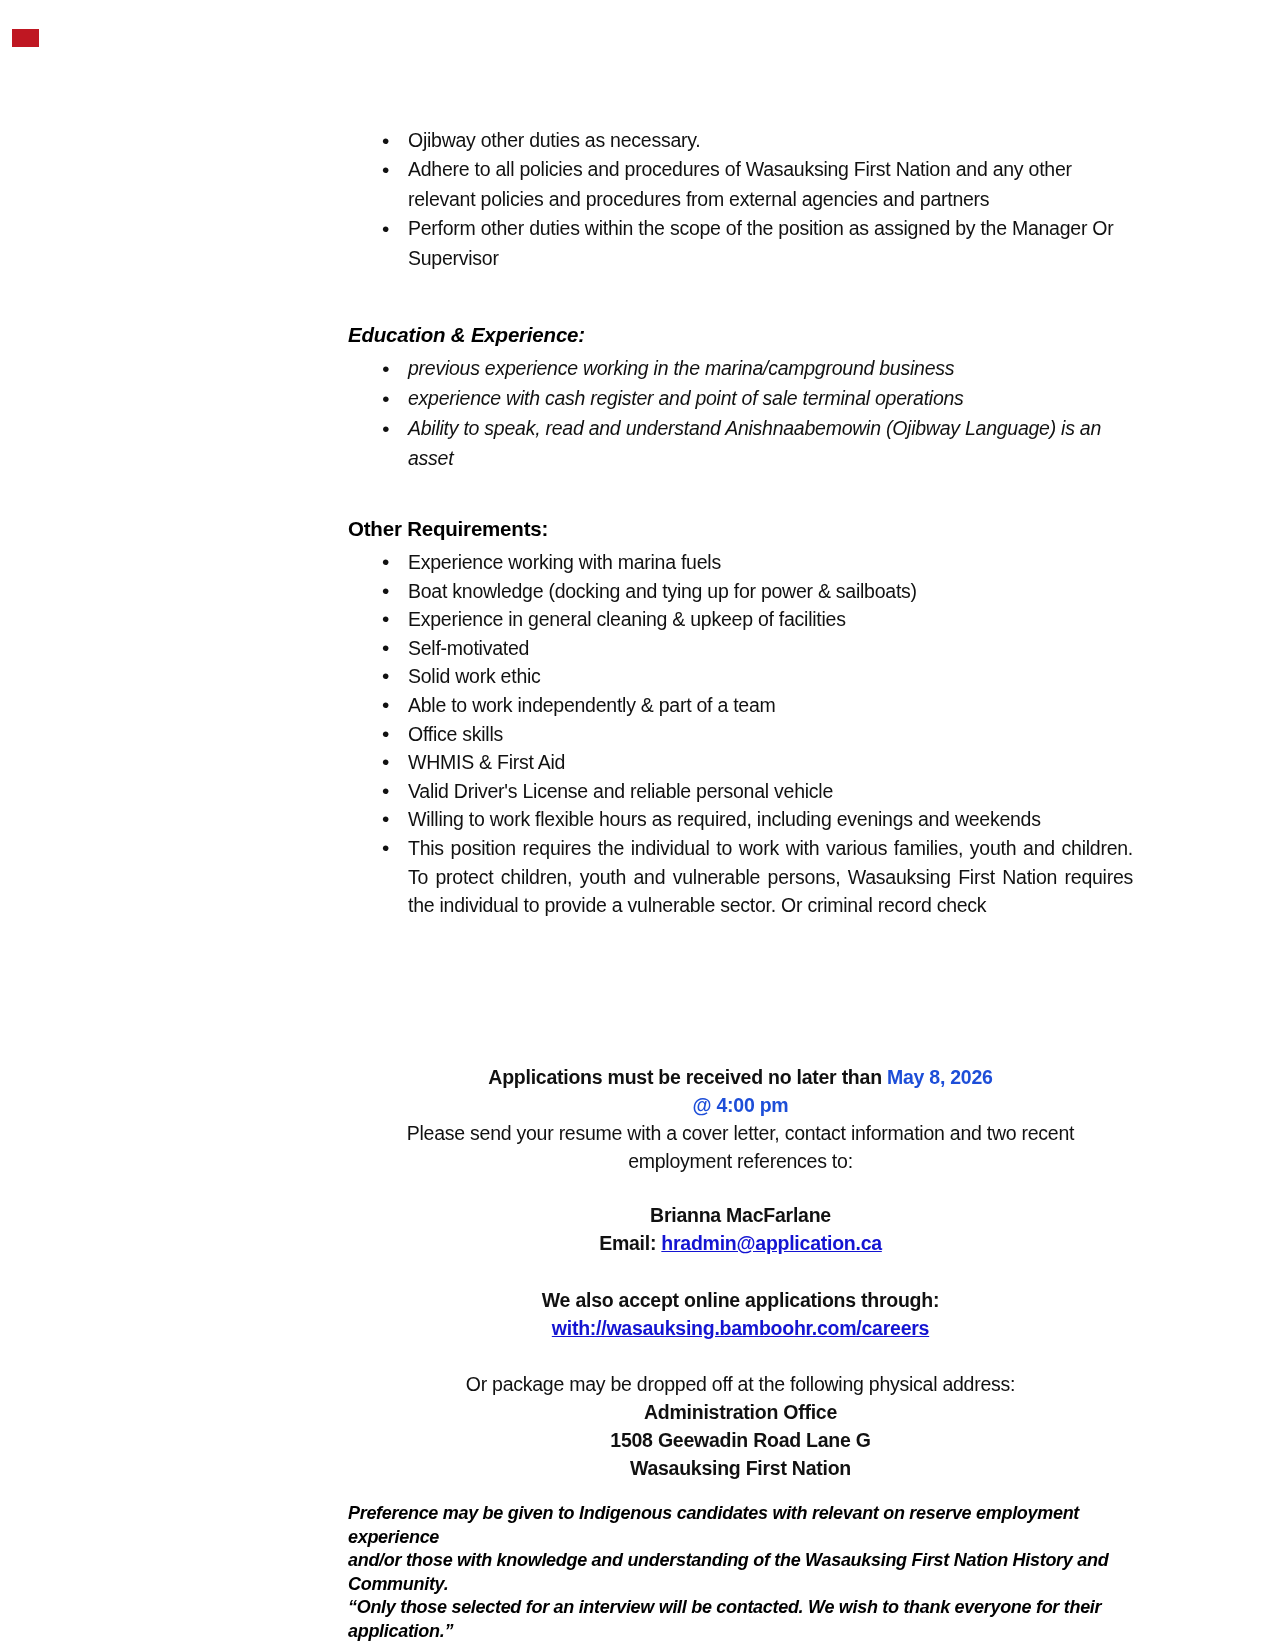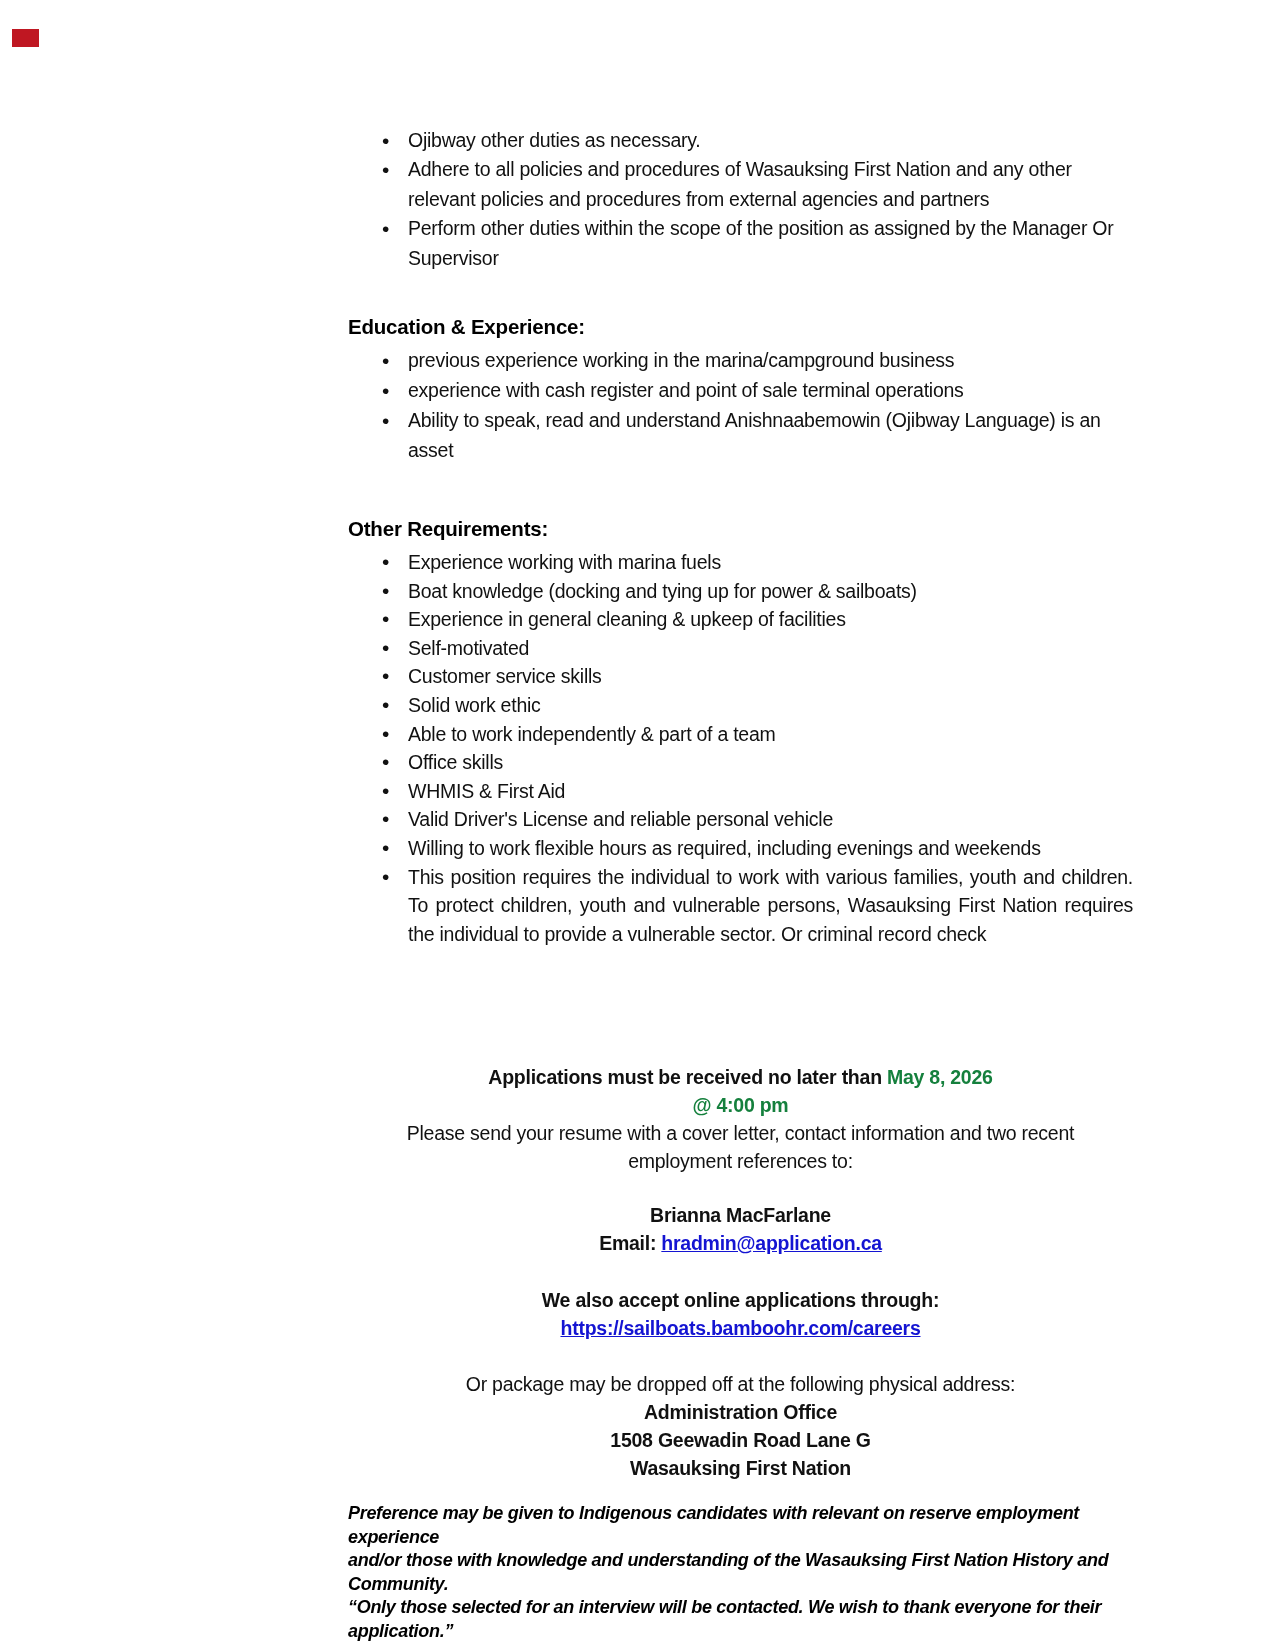--- a/index.html
+++ b/index.html
@@ -64,21 +64,21 @@
     text-justify: inter-word;
   }
   
   .center-block {
     text-align: center;
     font-size: 19.5px;
     letter-spacing: -0.25px;
   }
   .center-block .line { line-height: 28px; }
   .bold { font-weight: 700; }
-  .red-text { color: #15803d; }
+  .red-text { color: #1d4ed8; }
   .doc-link {
     color: #1414d2;
     font-weight: 700;
     text-decoration: underline;
     cursor: pointer;
   }
   .spacer-26 { height: 26px; }
   .spacer-29 { height: 29px; }
   .spacer-28 { height: 28px; }
   
@@ -100,39 +100,38 @@
   <div class="corner-mark"></div>
 
   <section class="col body-text" style="top:126px;">
     <ul class="doc-bullets pitch-a">
         <li>Ojibway other duties as necessary.</li>
         <li>Adhere to all policies and procedures of Wasauksing First Nation and any other relevant policies and procedures from external agencies and partners</li>
         <li>Perform other duties within the scope of the position as assigned by the Manager Or Supervisor</li>
       </ul>
   </section>
 
-  <section class="col body-text" style="top:312px;">
+  <section class="col body-text" style="top:320px;font-style:italic;">
     <h2 class="doc-heading">Education &amp; Experience:</h2>
     <div style="height:4px;"></div>
     <ul class="doc-bullets pitch-b">
         <li>previous experience working in the marina/campground business</li>
         <li>experience with cash register and point of sale terminal operations</li>
         <li>Ability to speak, read and understand Anishnaabemowin (Ojibway Language) is an asset</li>
       </ul>
   </section>
 
   <section class="col body-text" style="top:514px;">
     <h2 class="doc-heading">Other Requirements:</h2>
     <div style="height:4px;"></div>
     <ul class="doc-bullets pitch-c">
         <li>Experience working with marina fuels</li>
         <li>Boat knowledge (docking and tying up for power &amp; sailboats)</li>
         <li>Experience in general cleaning &amp; upkeep of facilities</li>
         <li>Self-motivated</li>
-        <li>Customer service skills</li>
         <li>Solid work ethic</li>
         <li>Able to work independently &amp; part of a team</li>
         <li>Office skills</li>
         <li>WHMIS &amp; First Aid</li>
         <li>Valid Driver's License and reliable personal vehicle</li>
         <li>Willing to work flexible hours as required, including evenings and weekends</li>
         <li class="justify">This position requires the individual to work with various families, youth and children. To protect children, youth and vulnerable persons, Wasauksing First Nation requires the individual to provide a vulnerable sector.  Or criminal record check</li>
       </ul>
   </section>
 
@@ -143,21 +142,21 @@
     <div class="line">employment references to:</div>
 
     <div class="spacer-26"></div>
 
     <div class="line bold">Brianna MacFarlane</div>
     <div class="line"><span class="bold">Email: </span><a class="doc-link">hradmin@application.ca</a></div>
 
     <div class="spacer-29"></div>
 
     <div class="line bold">We also accept online applications through:</div>
-    <div class="line"><a class="doc-link">https://sailboats.bamboohr.com/careers</a></div>
+    <div class="line"><a class="doc-link">with://wasauksing.bamboohr.com/careers</a></div>
 
     <div class="spacer-28"></div>
 
     <div class="line">Or package may be dropped off at the following physical address:</div>
     <div class="line bold">Administration Office</div>
     <div class="line bold">1508 Geewadin Road Lane G</div>
     <div class="line bold">Wasauksing First Nation</div>
   </section>
 
   <section class="col footer-block" style="top:1502px;">

